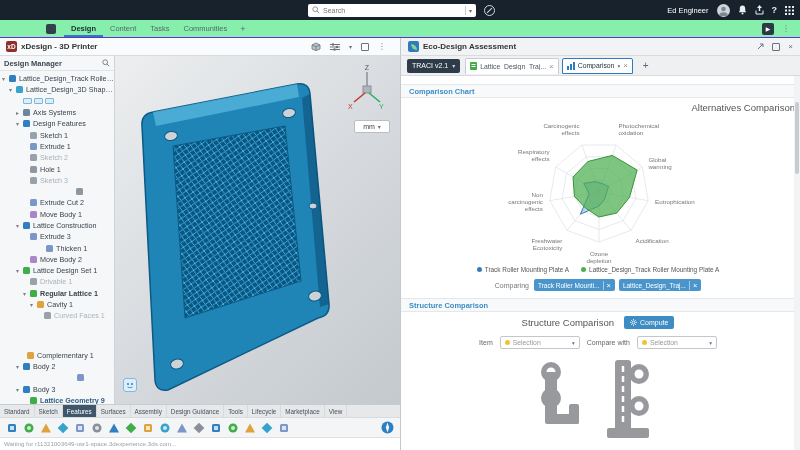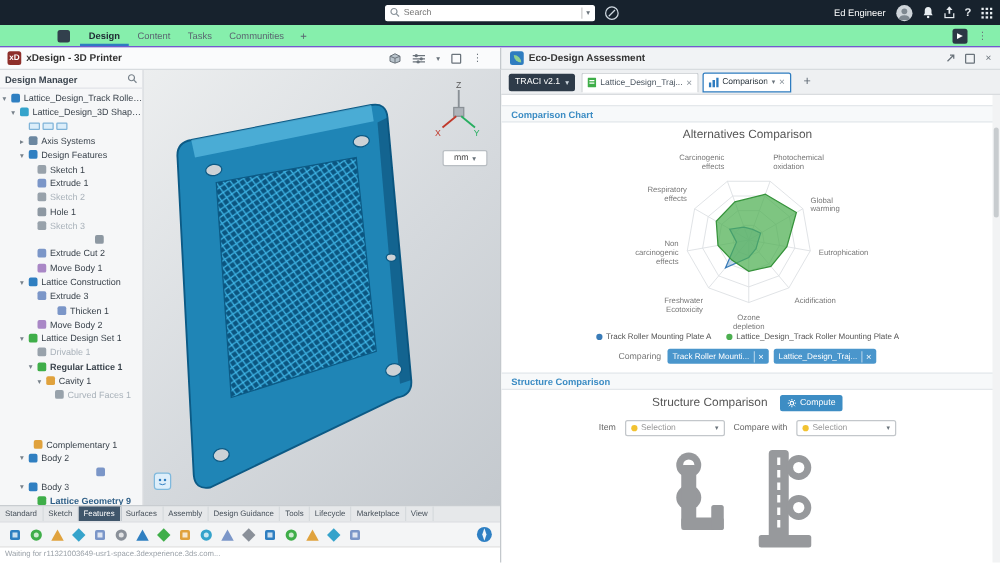--- a/index.html
+++ b/index.html
@@ -110,21 +110,21 @@
 .rpt-lb{white-space:nowrap;overflow:hidden;text-overflow:ellipsis}
 .rpt-caret{font-size:5.5px;color:#6a737b}
 .rpt-x{font-size:8px;color:#8a939b}
 #rp-addtab{font-size:10px;color:#5a6570;padding:0 5px}
 #rp-content{position:absolute;top:20px;left:0;width:400px;height:374px;overflow:hidden}
 .section-band{position:absolute;left:0;width:394px;height:14px;background:#f7f9fa;
   border-top:1px solid #e4e8eb;border-bottom:1px solid #e4e8eb;font-size:7.5px;font-weight:bold;
   color:#3d8dc4;line-height:13px;padding-left:8px}
 #band1{top:8px}
 #band2{top:222px}
-#chart-title{position:absolute;top:26px;left:0;width:394px;text-align:center;font-size:9.5px;color:#555}
+#chart-title{position:absolute;top:26px;left:0;width:394px;text-align:right;font-size:9.5px;color:#555}
 #radar{position:absolute;top:38px;left:8px}
 #legend{position:absolute;top:190px;left:0;width:394px;display:flex;justify-content:center;gap:12px;
   font-size:6.4px;color:#555;align-items:center}
 .lg-item{display:flex;align-items:center;gap:3px}
 .lg-dot{width:5px;height:5px;border-radius:50%;display:inline-block}
 #comparing-row{position:absolute;top:203px;left:0;width:394px;display:flex;justify-content:center;
   align-items:center;gap:5px}
 #comparing-lb{font-size:7px;color:#777}
 .chip{height:12px;background:#4a96cc;color:#fff;border-radius:2px;display:flex;align-items:center;
   gap:3px;padding:0 4px;font-size:6.5px}

